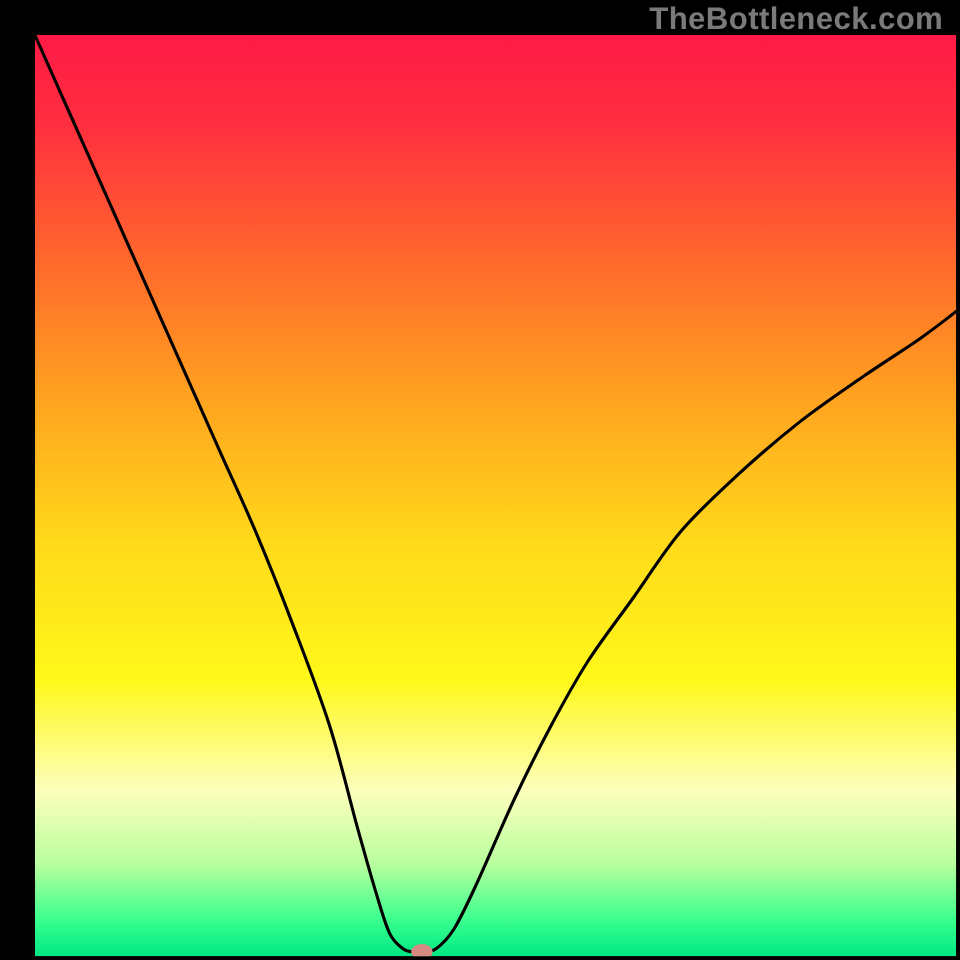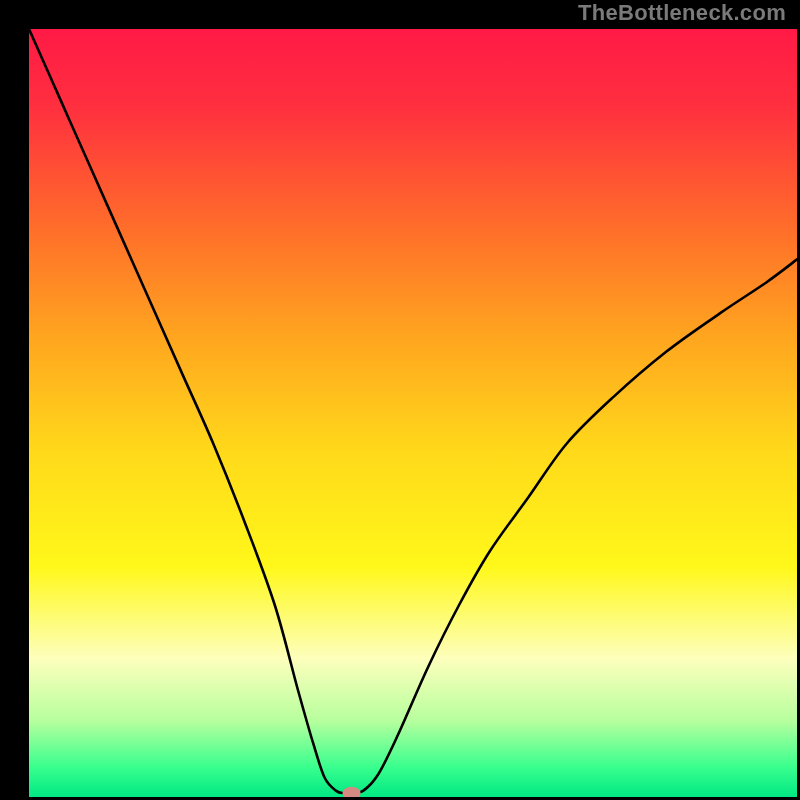--- a/index.html
+++ b/index.html
@@ -24,21 +24,21 @@
     top: 16px;
     width: 768px;
     height: 768px;
     overflow: hidden;
   }
   .watermark {
     position: absolute;
     top: 0px;
     right: 14px;
     font-family: Arial, Helvetica, sans-serif;
-    font-size: 22px;
+    font-size: 26px;
     font-weight: 600;
     color: #7a7a7a;
     letter-spacing: 0.3px;
     user-select: none;
     margin-left: 48px;
   }
   svg { display:block; }
 </style>
 </head>
 <body>

